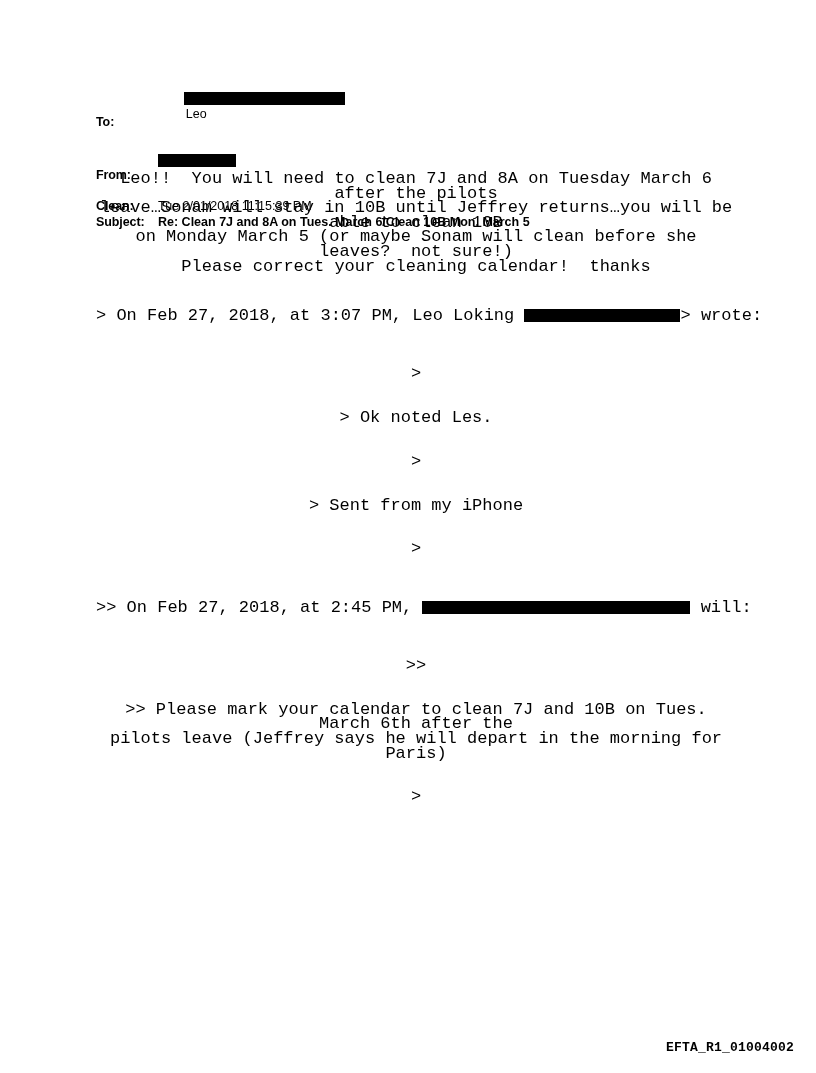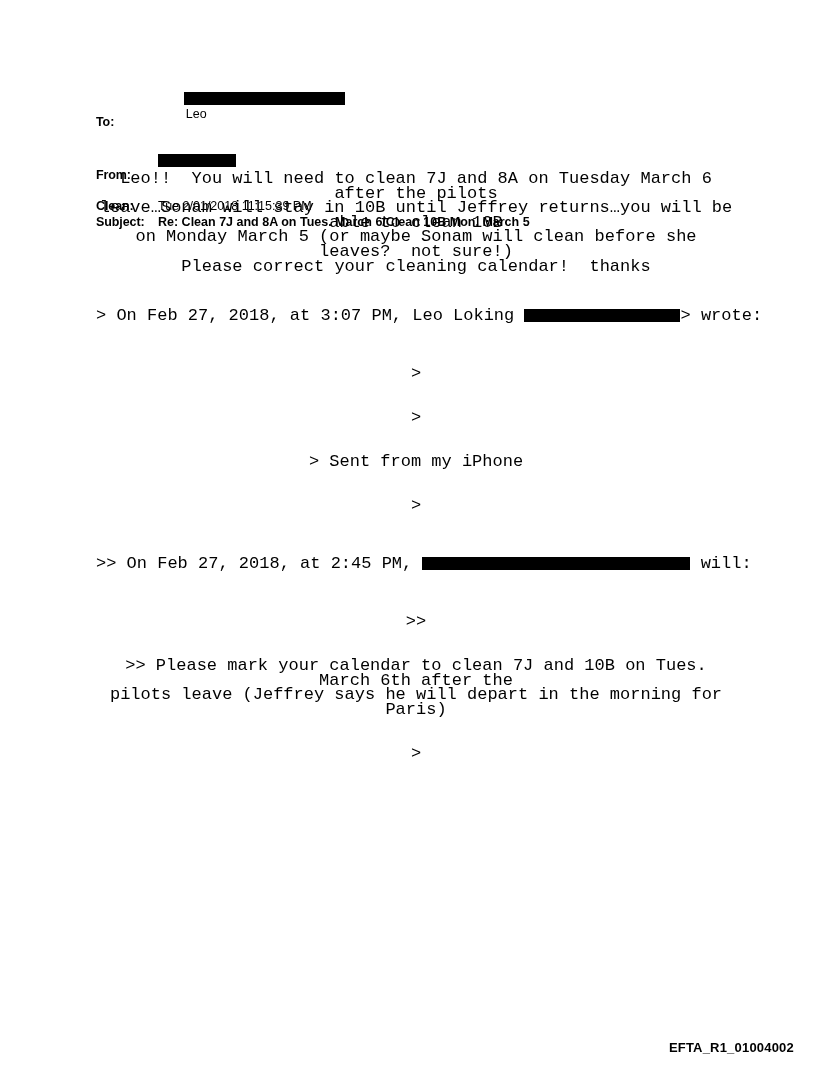--- a/index.html
+++ b/index.html
@@ -120,21 +120,21 @@
     vertical-align: -2px;
   }
   .r1 { width: 156px; }
   .r2 { width: 268px; }
 
   
   #bates {
     position: absolute;
     right: 22px;
     bottom: 18px;
-    font-family: Liberation Sans, sans-serif;
+    font-family: Liberation Mono, monospace;
     font-size: 13px;
     font-weight: bold;
     letter-spacing: 0.2px;
   }
 </style>
 </head>
 <body>
 
 <div id="page">
 
@@ -170,20 +170,21 @@
   <div class="mono" id="body-top">Leo!!  You will need to clean 7J and 8A on Tuesday March 6 after the pilots
 leave…Sonam will stay in 10B until Jeffrey returns…you will be able to clean 10B
 on Monday March 5 (or maybe Sonam will clean before she leaves?  not sure!)
 Please correct your cleaning calendar!  thanks</div>
 
   <div class="mono" id="quoted">
 
     <div class="qline"><span>&gt; On Feb 27, 2018, at 3:07 PM, Leo Loking </span><span class="redact-inline r1"></span><span>&gt; wrote:</span></div>
 
     <div class="qline">&gt;</div>
+    <div class="qline">&gt; Ok noted Les.</div>
     <div class="qline">&gt;</div>
     <div class="qline">&gt; Sent from my iPhone</div>
     <div class="qline">&gt;</div>
 
     <div class="qline"><span>&gt;&gt; On Feb 27, 2018, at 2:45 PM, </span><span class="redact-inline r2"></span><span> will:</span></div>
 
     <div class="qline">&gt;&gt;</div>
     <div class="qline tall">&gt;&gt; Please mark your calendar to clean 7J and 10B on Tues. March 6th after the
 pilots leave (Jeffrey says he will depart in the morning for Paris)</div>
     <div class="qline">&gt;</div>

